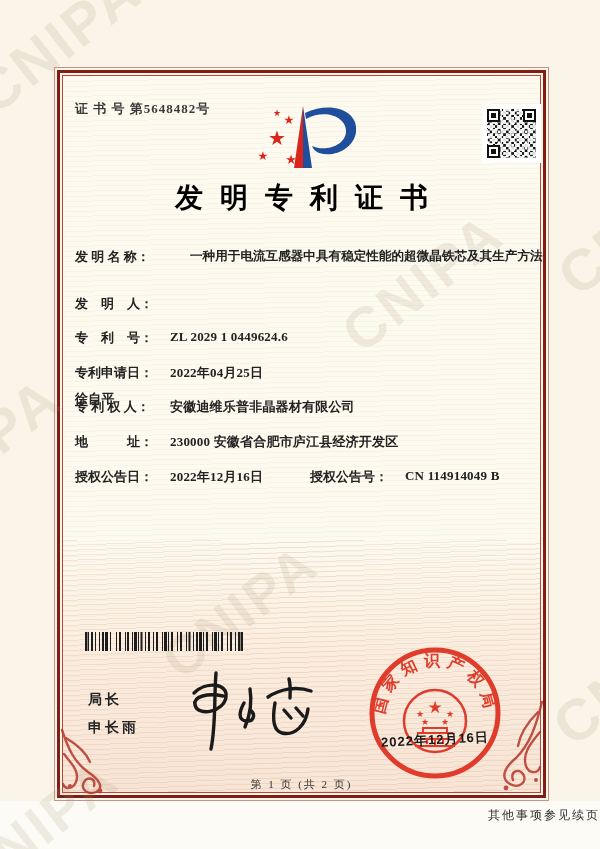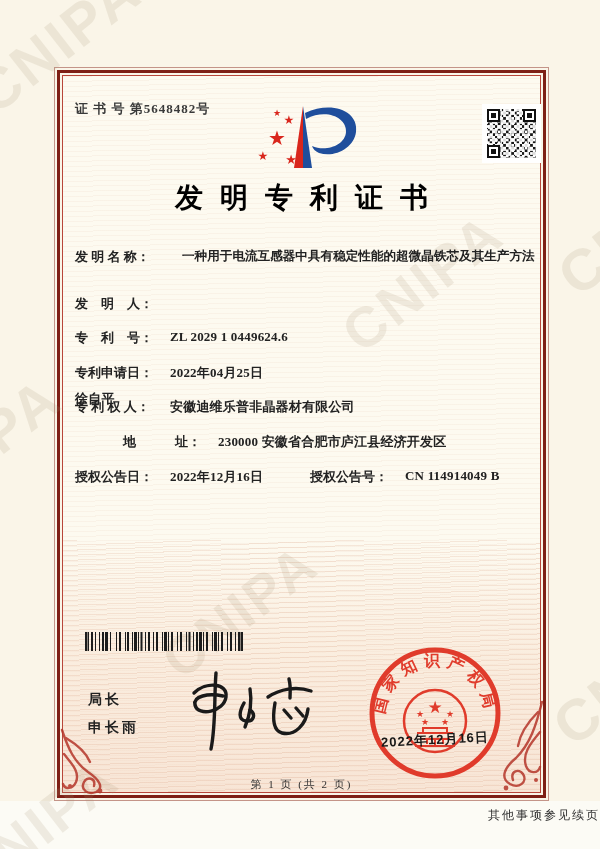--- a/index.html
+++ b/index.html
@@ -114,41 +114,41 @@
   <div class="abs qr">
     <div class="qr-pattern">
       <div class="finder f-tl"></div>
       <div class="finder f-tr"></div>
       <div class="finder f-bl"></div>
     </div>
   </div>
 
   <div class="abs title">发明专利证书</div>
 
-  <div class="abs frow" style="top:248px;">
+  <div class="abs frow" style="top:248px;gap:8px;">
     <span class="flabel">发 明 名 称：</span>
     <span class="fvalue" style="letter-spacing:0; font-size:12.6px;margin-left:12px;">一种用于电流互感器中具有稳定性能的超微晶铁芯及其生产方法</span>
   </div>
   <div class="abs frow" style="top:295px;flex-direction:column;">
     <span class="flabel">发　明　人：</span>
     <span class="fvalue">徐自平</span>
   </div>
   <div class="abs frow" style="top:329px;">
     <span class="flabel">专　利　号：</span>
     <span class="fvalue">ZL 2029 1 0449624.6</span>
   </div>
   <div class="abs frow" style="top:364px;">
     <span class="flabel">专利申请日：</span>
     <span class="fvalue">2022年04月25日</span>
   </div>
   <div class="abs frow" style="top:398px;">
     <span class="flabel">专 利 权 人：</span>
     <span class="fvalue">安徽迪维乐普非晶器材有限公司</span>
   </div>
-  <div class="abs frow" style="top:433px;margin-left:48px;">
+  <div class="abs frow" style="top:433px;">
     <span class="flabel">地　　　址：</span>
     <span class="fvalue">230000 安徽省合肥市庐江县经济开发区</span>
   </div>
   <div class="abs frow" style="top:468px;">
     <span class="fpair" style="flex:0 0 235px;">
       <span class="flabel">授权公告日：</span>
       <span class="fvalue">2022年12月16日</span>
     </span>
     <span class="fpair">
       <span class="flabel">授权公告号：</span>

